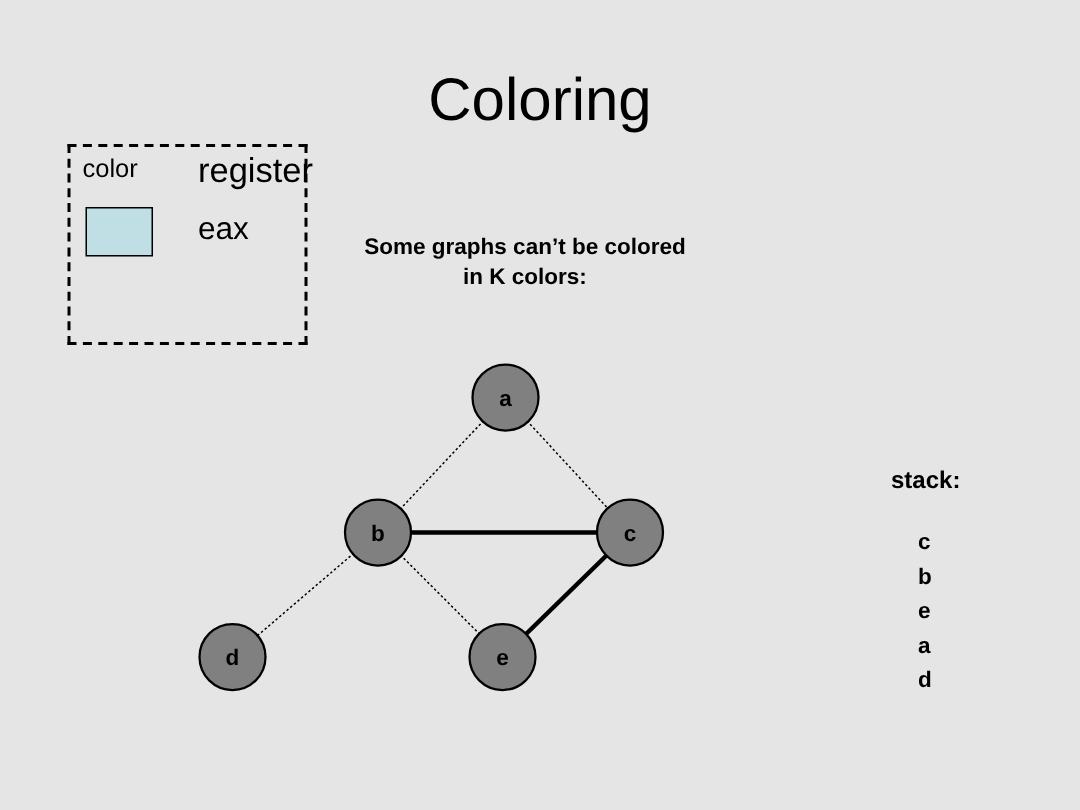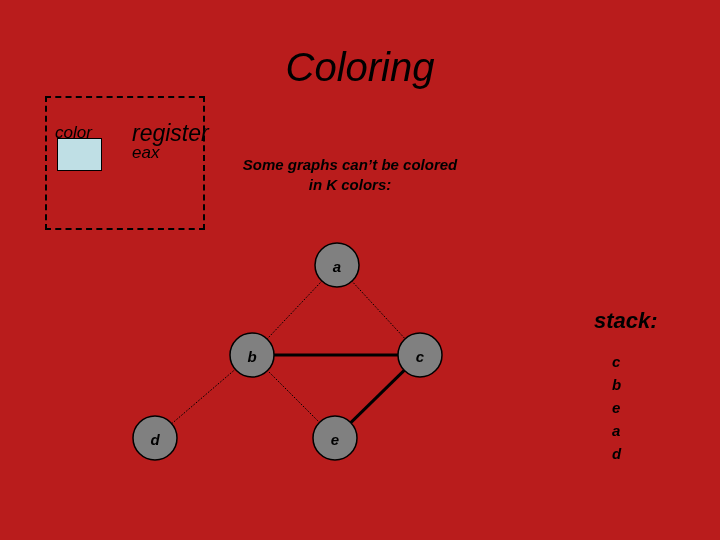--- a/index.html
+++ b/index.html
@@ -10,23 +10,22 @@
   }
   body {
     font-family: "Liberation Sans", sans-serif;
     color: #000000;
   }
 
   #slide {
     position: relative;
     width: 720px;
     height: 540px;
-    background: #b91c1c;
+    background: #e5e5e5;
     overflow: hidden;
-    font-style: italic;
   }
 
   
   .slide-title {
     position: absolute;
     left: 0;
     top: 44px;
     width: 720px;
     text-align: center;
     font-family: "Liberation Sans", sans-serif;
@@ -47,21 +46,20 @@
     height: 134px;
     border: 2px dashed #000000;
     box-sizing: border-box;
   }
   .legend-header {
     position: absolute;
     left: 0;
     top: 4px;
     width: 160px;
     height: 26px;
-    margin-top: 20px;
   }
   .legend-header .col-color {
     position: absolute;
     left: 8px;
     top: 0;
     font-size: 17px;
     line-height: 22px;
     color: #000;
     white-space: nowrap;
   }
@@ -90,21 +88,21 @@
     top: 0px;
     width: 45px;
     height: 33px;
     border: 1px solid #000000;
     box-sizing: border-box;
   }
   .reg-label {
     position: absolute;
     left: 85px;
     top: 4px;
-    font-size: 17px;
+    font-size: 21px;
     line-height: 22px;
     color: #000;
     white-space: nowrap;
   }
 
   
   .caption {
     position: absolute;
     left: 200px;
     top: 155px;
@@ -135,21 +133,21 @@
     fill: #000000;
     text-anchor: middle;
     dominant-baseline: central;
   }
 
   
   .stack-title {
     position: absolute;
     left: 594px;
     top: 310px;
-    font-size: 22px;
+    font-size: 16px;
     font-weight: 700;
     line-height: 21px;
     color: #000000;
     white-space: nowrap;
   }
   .stack-list {
     position: absolute;
     left: 612px;
     top: 350px;
     width: 60px;

